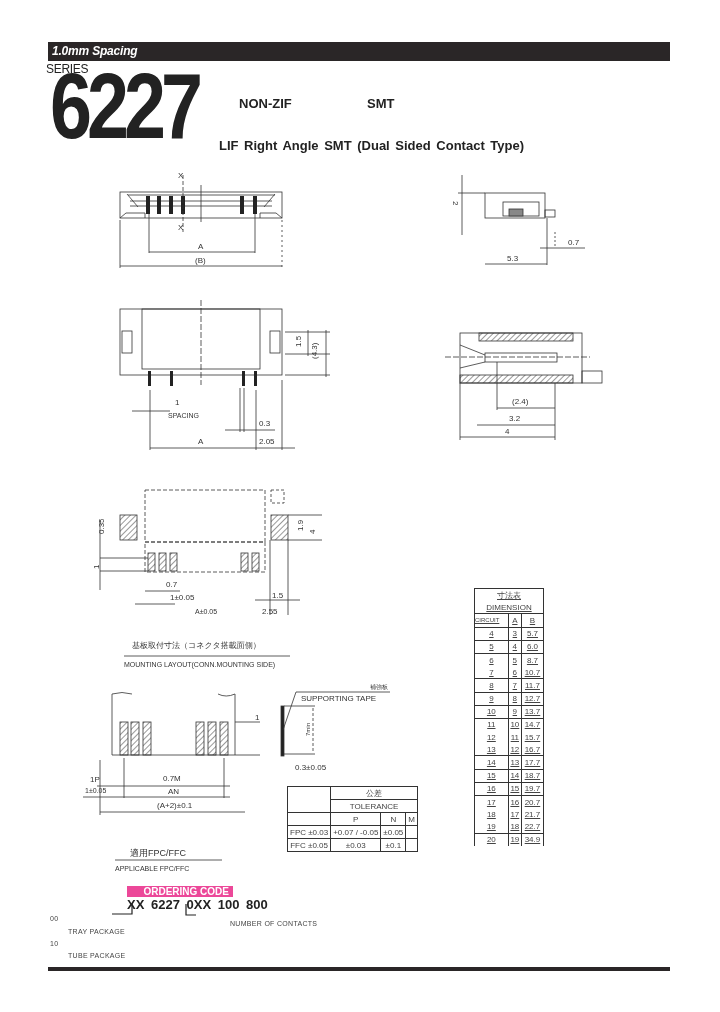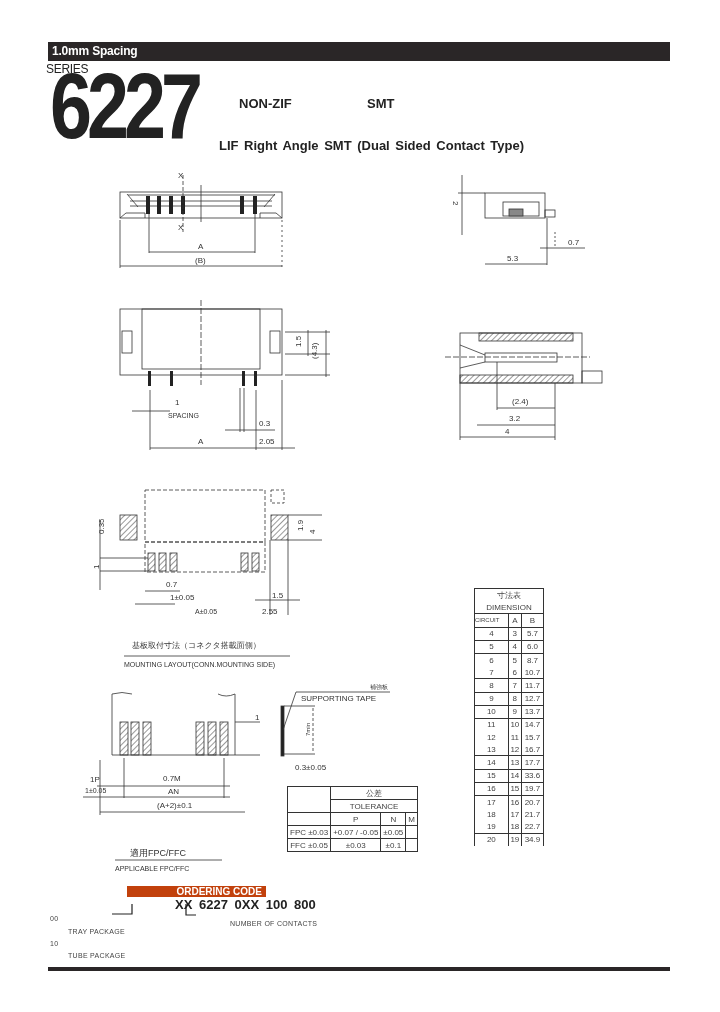--- a/index.html
+++ b/index.html
@@ -1,32 +1,32 @@
 <!DOCTYPE html>
 <html><head>
 <meta charset="utf-8">
 <style>
   html,body{margin:0;padding:0;background:#fff;}
   body{width:720px;height:1012px;position:relative;overflow:hidden;font-family:"Liberation Sans",sans-serif;color:#222;}
   .abs{position:absolute;}
-  .topbar{left:48px;top:42px;width:622px;height:19px;background:#2a2627;color:#fff;font-size:12px;font-weight:bold;line-height:19px;padding-left:4px;box-sizing:border-box;letter-spacing:-0.2px;}
+  .topbar{left:48px;top:42px;width:622px;height:19px;background:#2a2627;color:#fff;font-size:12px;font-weight:bold;line-height:19px;padding-left:4px;box-sizing:border-box;letter-spacing:-0.2px;font-style:italic;}
   .series-lbl{left:46px;top:62px;font-size:12px;font-weight:normal;letter-spacing:-0.3px;}
   .series-num{left:50px;top:60px;font-size:92px;font-weight:bold;letter-spacing:-6px;line-height:92px;transform:scaleX(0.82);transform-origin:left top;}
   .sub1{left:219px;top:96px;font-size:13px;font-weight:bold;padding-left:20px;}
   .sub1b{left:367px;top:96px;font-size:13px;font-weight:bold;}
   .sub2{left:219px;top:118px;font-size:13px;font-weight:bold;word-spacing:2px;margin-top:20px;}
   svg.draw{position:absolute;left:0;top:0;}
-  .dimtable{left:474px;top:588px;width:70px;border-collapse:collapse;font-size:8px;color:#444;}
+  .dimtable{left:474px;top:588px;width:70px;border-collapse:collapse;font-size:8px;color:#444;text-decoration:underline;}
   .dimtable td,.dimtable th{border-left:1px solid #333;border-right:1px solid #333;text-align:center;padding:0;height:12.2px;font-weight:normal;}
   .dimtable tr.sep td{border-top:1px solid #333;}
   .dimtable .hd td{border-top:1px solid #333;}
   .tolt{left:287px;top:786px;border-collapse:collapse;font-size:8px;color:#444;border-radius:29px;}
   .tolt td{border:1px solid #333;padding:0 2px;text-align:center;height:12px;}
-  .ordbar{left:127px;top:886px;width:139px;height:11px;background:#c2410c;color:#fff;font-size:10px;font-weight:bold;line-height:11px;text-align:right;padding-right:4px;box-sizing:border-box;}
-  .ordcode{left:127px;top:897px;font-size:13px;font-weight:bold;word-spacing:3px;margin-left:48px;}
+  .ordbar{left:127px;top:886px;width:106px;height:11px;background:#ec4899;color:#fff;font-size:10px;font-weight:bold;line-height:11px;text-align:right;padding-right:4px;box-sizing:border-box;}
+  .ordcode{left:127px;top:897px;font-size:13px;font-weight:bold;word-spacing:3px;}
   .small{font-size:7px;color:#444;letter-spacing:0.3px;}
   .bottombar{left:48px;top:967px;width:622px;height:4px;background:#2a2627;}
 </style>
 </head>
 <body>
 
 <div class="abs topbar">1.0mm Spacing</div>
 <div class="abs series-lbl">SERIES</div>
 <div class="abs series-num">6227</div>
 <div class="abs sub1">NON-ZIF</div>
@@ -286,21 +286,21 @@
         <td>16.7</td>
       </tr>
       <tr class="sep">
         <td>14</td>
         <td>13</td>
         <td>17.7</td>
       </tr>
       <tr class="sep">
         <td>15</td>
         <td>14</td>
-        <td>33.6</td>
+        <td>18.7</td>
       </tr>
       <tr class="sep">
         <td>16</td>
         <td>15</td>
         <td>19.7</td>
       </tr>
       <tr class="sep">
         <td>17</td>
         <td>16</td>
         <td>20.7</td>

